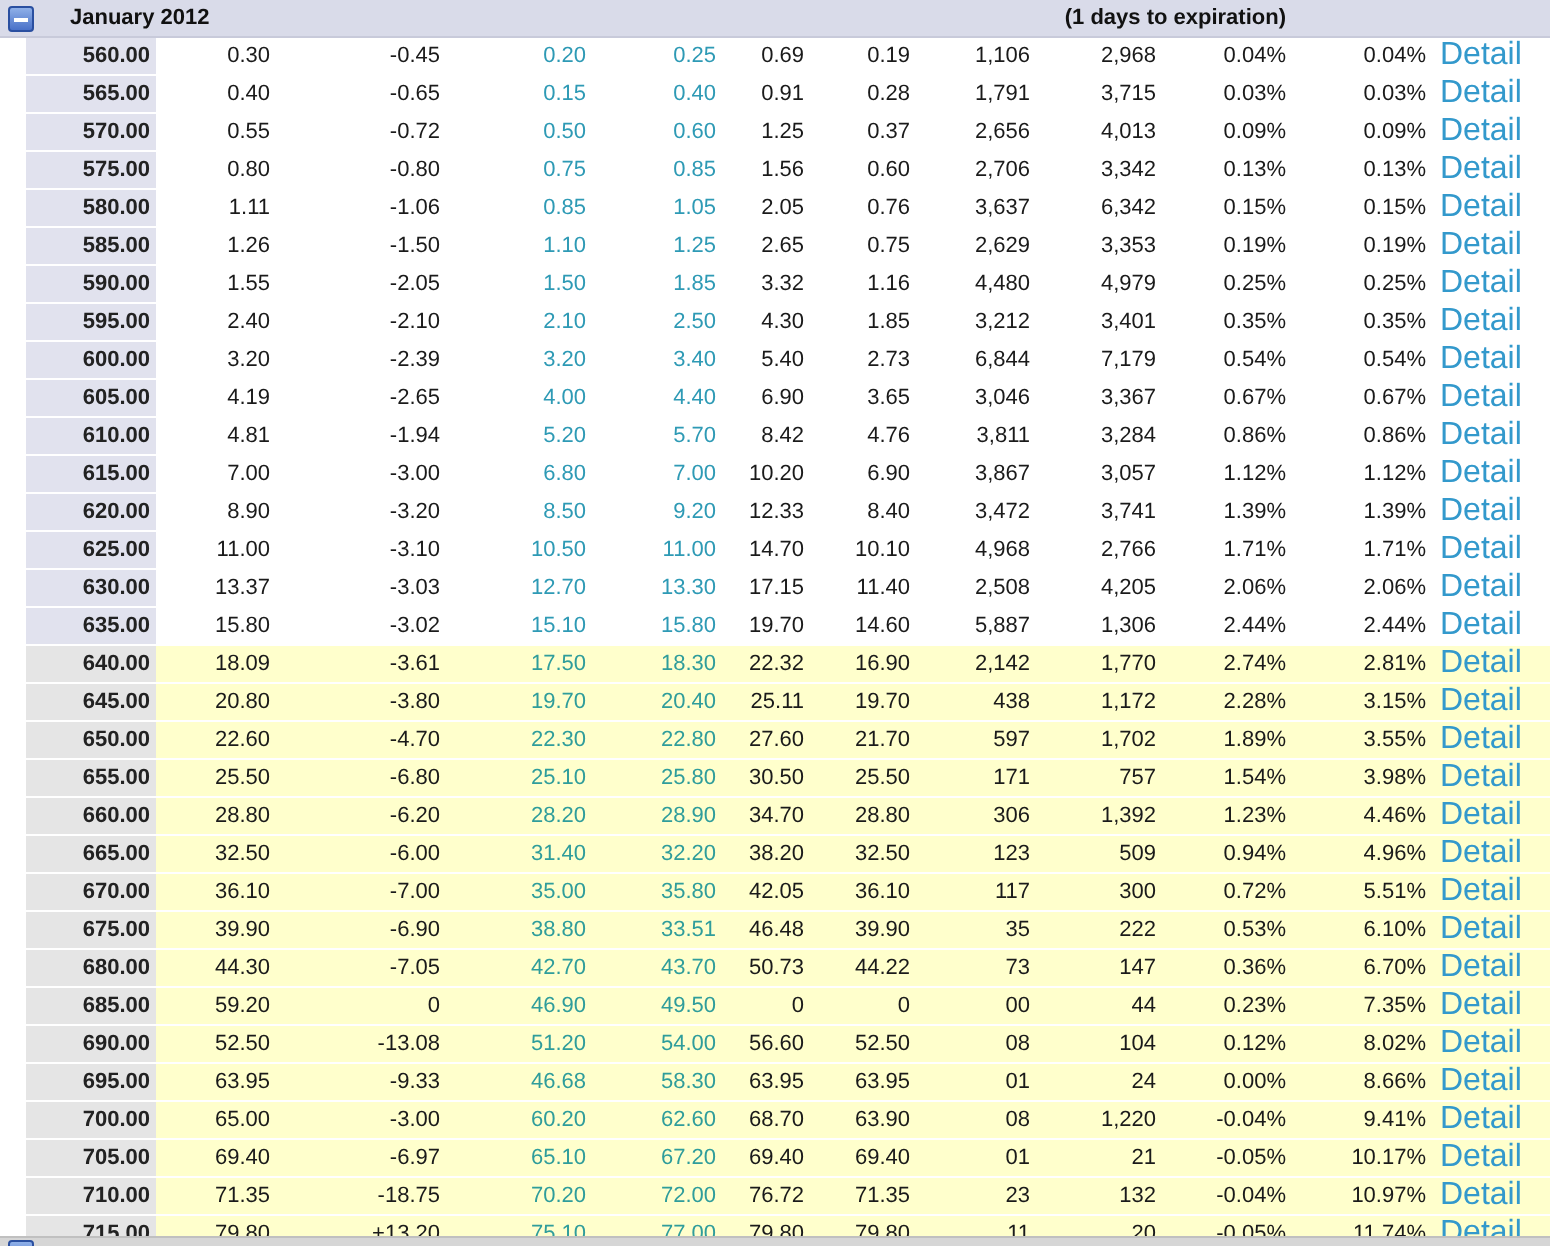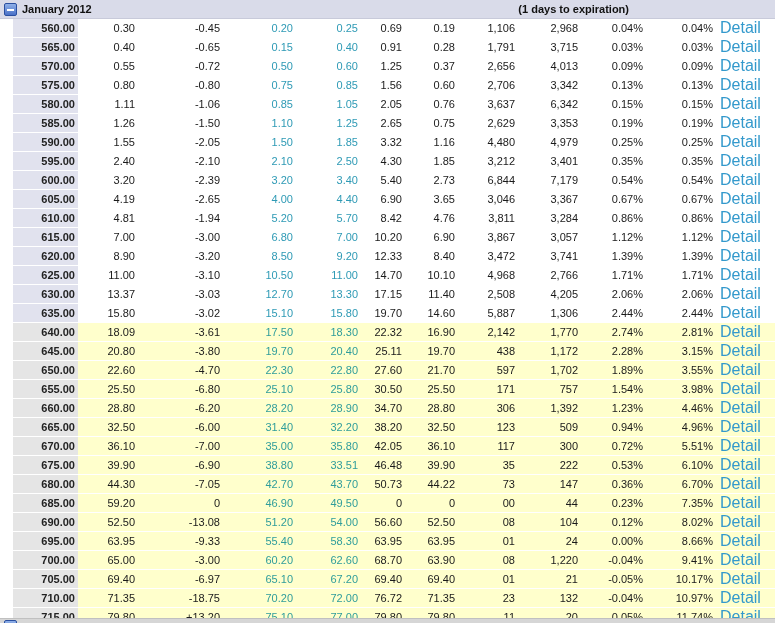--- a/index.html
+++ b/index.html
@@ -15,23 +15,23 @@
   .collapse-btn {
     width: 13px; height: 13px; margin-left: 4px;
     background: linear-gradient(#8fb0e8 0%, #4a71c8 100%);
     border: 1px solid #2a4fa0; border-radius: 2px;
     position: relative; cursor: pointer; flex: 0 0 auto;
   }
   .collapse-btn::after {
     content: ""; position: absolute; left: 2px; right: 2px; top: 5px;
     height: 2px; background: #fff;
   }
-  .hdr-title { font-size: 11px; font-weight: bold; color: #111; margin-left: 5px; }
+  .hdr-title { font-size: 11px; font-weight: bold; color: #111; margin-left: 18px; }
   .hdr-note {
-    position: absolute; right: 146px; top: 3px;
+    position: absolute; right: 132px; top: 3px;
     font-size: 11px; font-weight: bold; color: #111;
   }
 
   
   table { width: 775px; border-collapse: collapse; table-layout: fixed; margin-left: 13px; }
   td {
     height: 18.15px; font-size: 11px; color: #1a1a1a;
     text-align: right; padding: 0 3px 0 0; white-space: nowrap; overflow: hidden;
     border-bottom: 1px solid #fff;
   }
@@ -508,21 +508,21 @@
       <td class="val">0.12%</td>
       <td class="val">8.02%</td>
       <td class="detail">
         <a>Detail</a>
       </td>
     </tr>
         <tr class="hl">
       <td class="strike">695.00</td>
       <td class="val">63.95</td>
       <td class="val">-9.33</td>
-      <td class="val blue">55.40</td>
+      <td class="val blue">46.68</td>
       <td class="val blue">58.30</td>
       <td class="val">63.95</td>
       <td class="val">63.95</td>
       <td class="val">01</td>
       <td class="val">24</td>
       <td class="val">0.00%</td>
       <td class="val">8.66%</td>
       <td class="detail">
         <a>Detail</a>
       </td>

